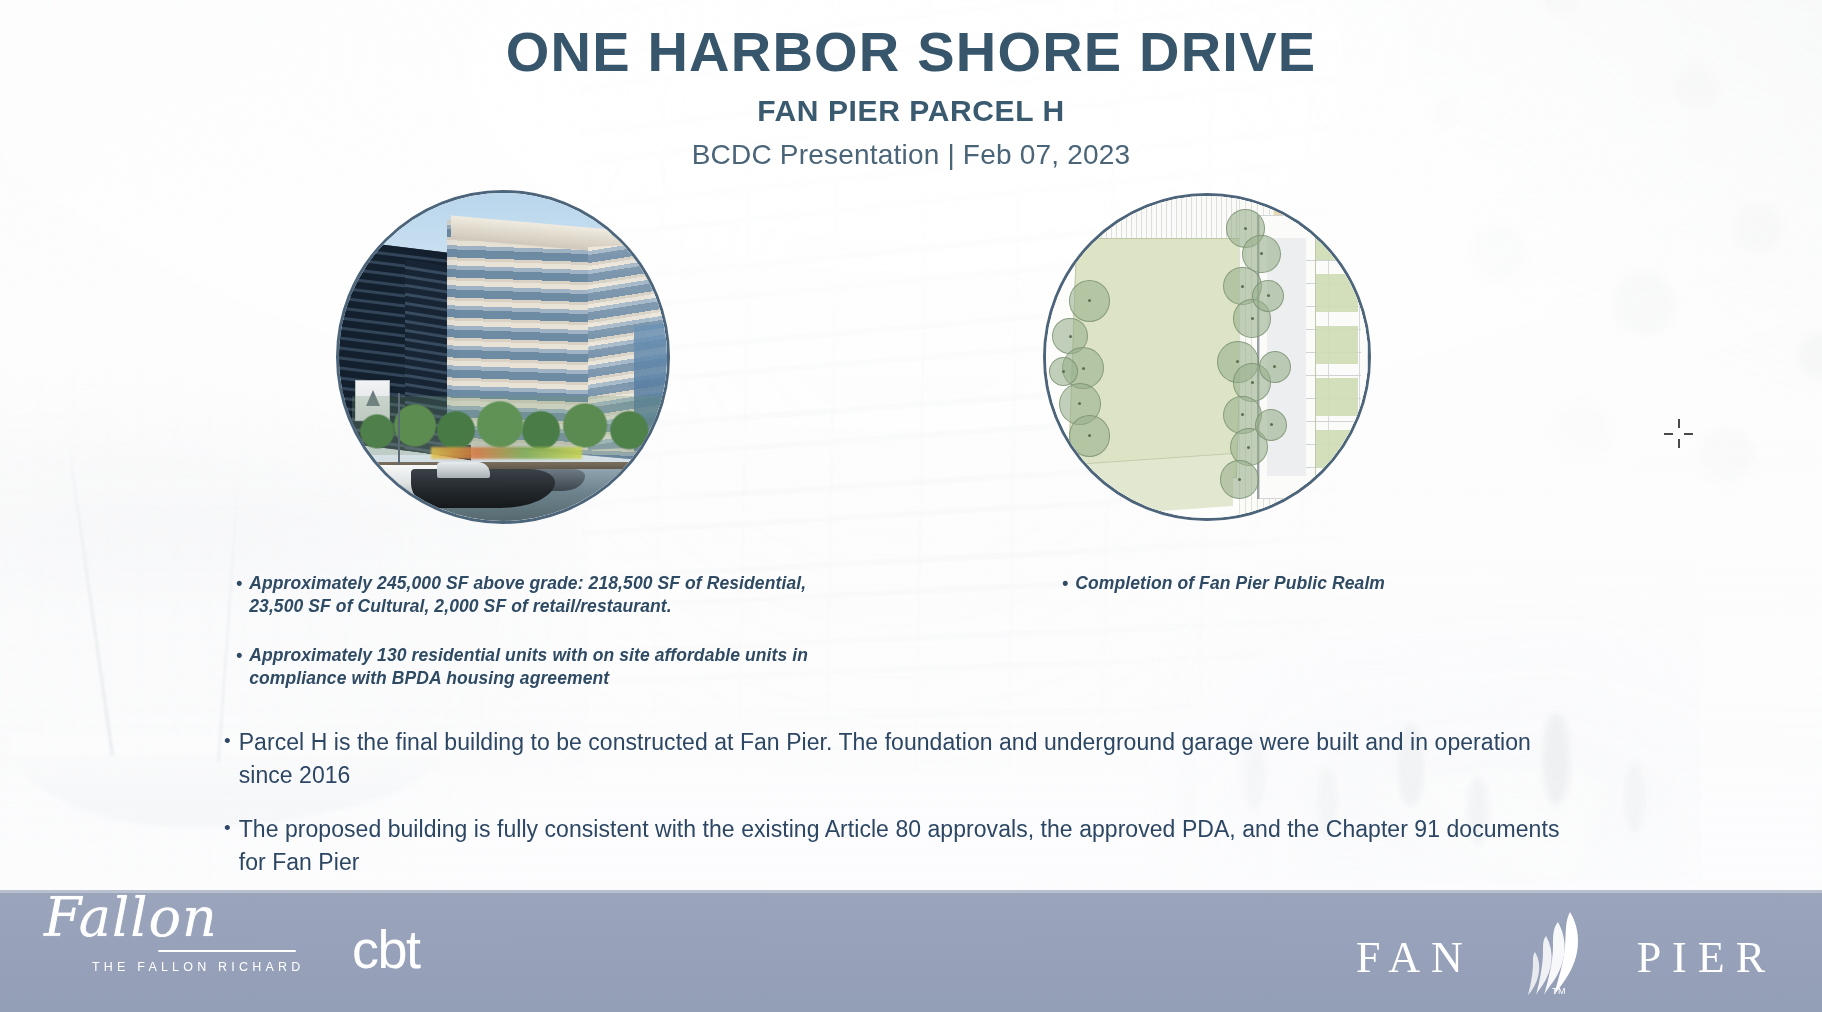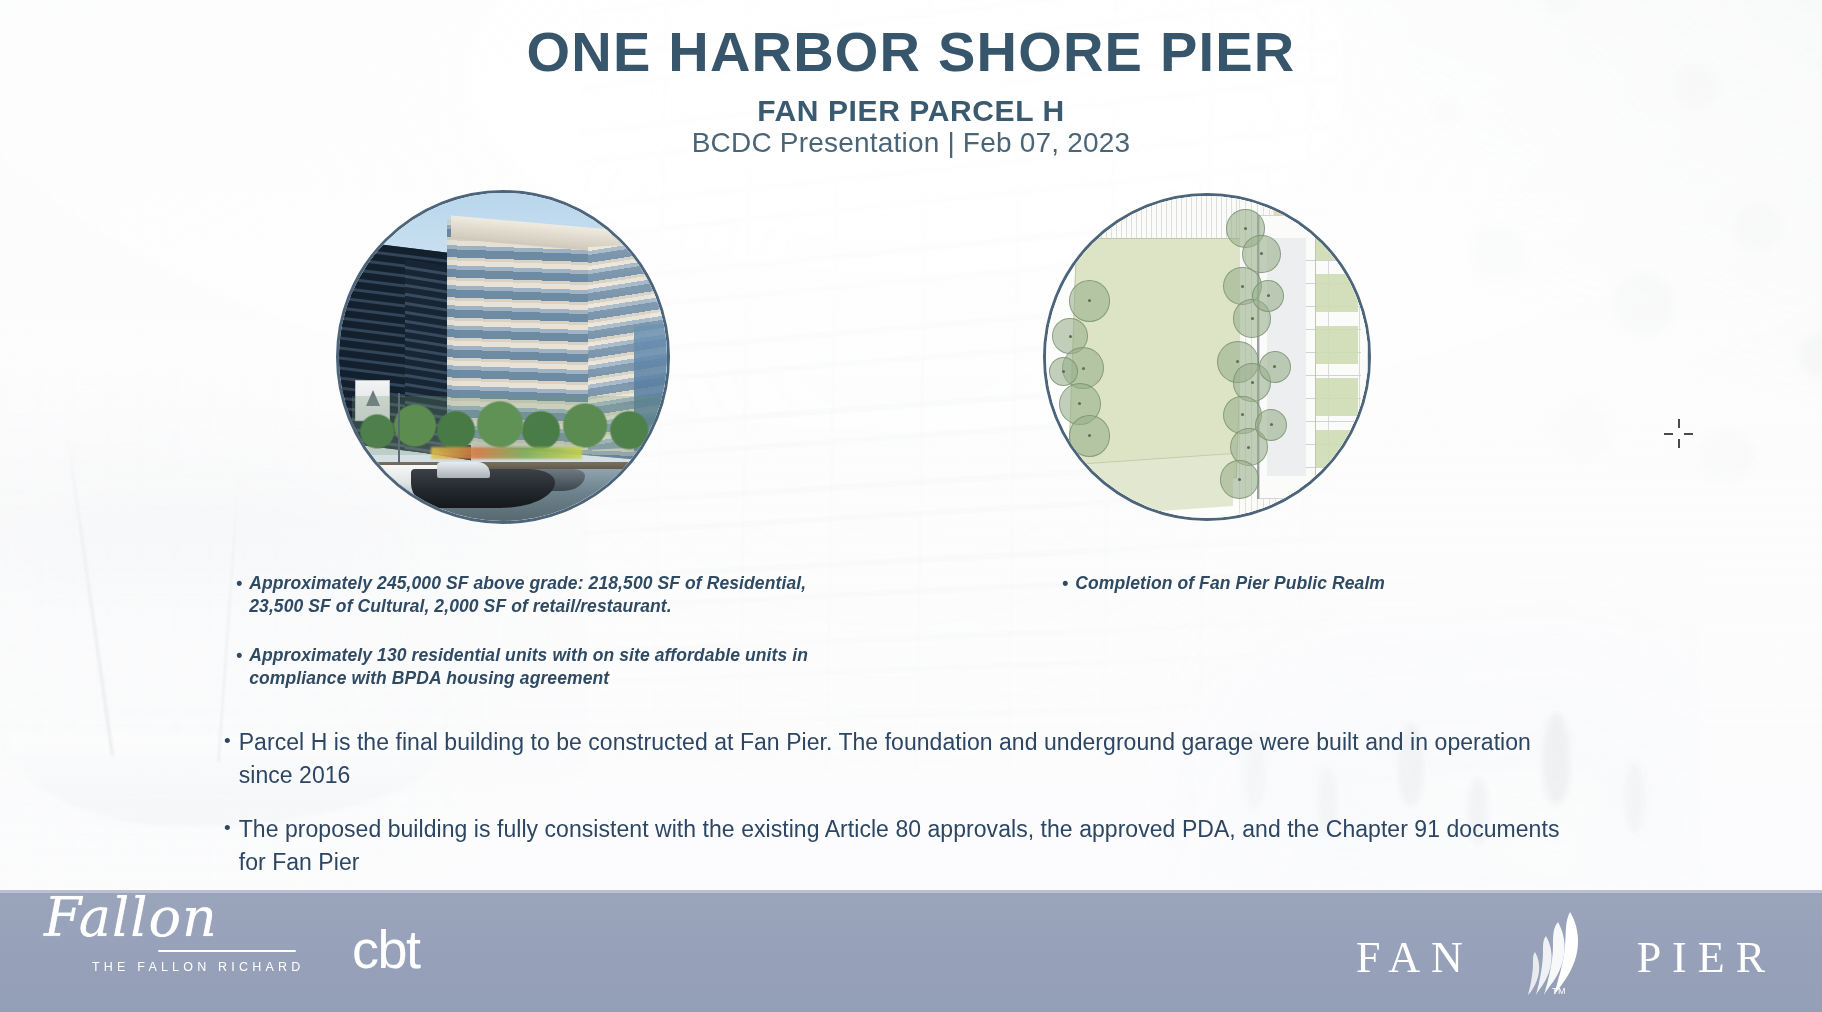--- a/index.html
+++ b/index.html
@@ -158,20 +158,21 @@
   }
   .title-sub {
     margin-top: 14px;
     font-size: 30px;
     font-weight: bold;
     letter-spacing: 0.6px;
     color: #3a5a70;
     line-height: 1.05;
   }
   .title-meta {
+    margin-top: 12px;
     font-size: 28px;
     font-weight: normal;
     color: #4b6578;
     letter-spacing: 0.2px;
   }
 
   
   .photo-circle {
     position: absolute;
     border-radius: 50%;
@@ -527,21 +528,21 @@
     <div class="bg-foliage"></div>
     <div class="bg-marina"></div>
     <div class="bg-hull"></div>
     <div class="bg-mast"></div>
     <div class="bg-mast2"></div>
     <div class="bg-crowd"></div>
     <div class="bg-veil"></div>
   </div>
 
   <div class="title-block">
-    <div class="title-main">ONE HARBOR SHORE PIER</div>
+    <div class="title-main">ONE HARBOR SHORE DRIVE</div>
     <div class="title-sub">FAN PIER PARCEL H</div>
     <div class="title-meta">BCDC Presentation | Feb 07, 2023</div>
   </div>
 
   <div class="photo-circle" id="render-circle">
     <div class="render-art">
       <div class="r-sky"></div>
       <div class="r-office"></div>
       <div class="r-office2"></div>
       <div class="r-tower"></div>

